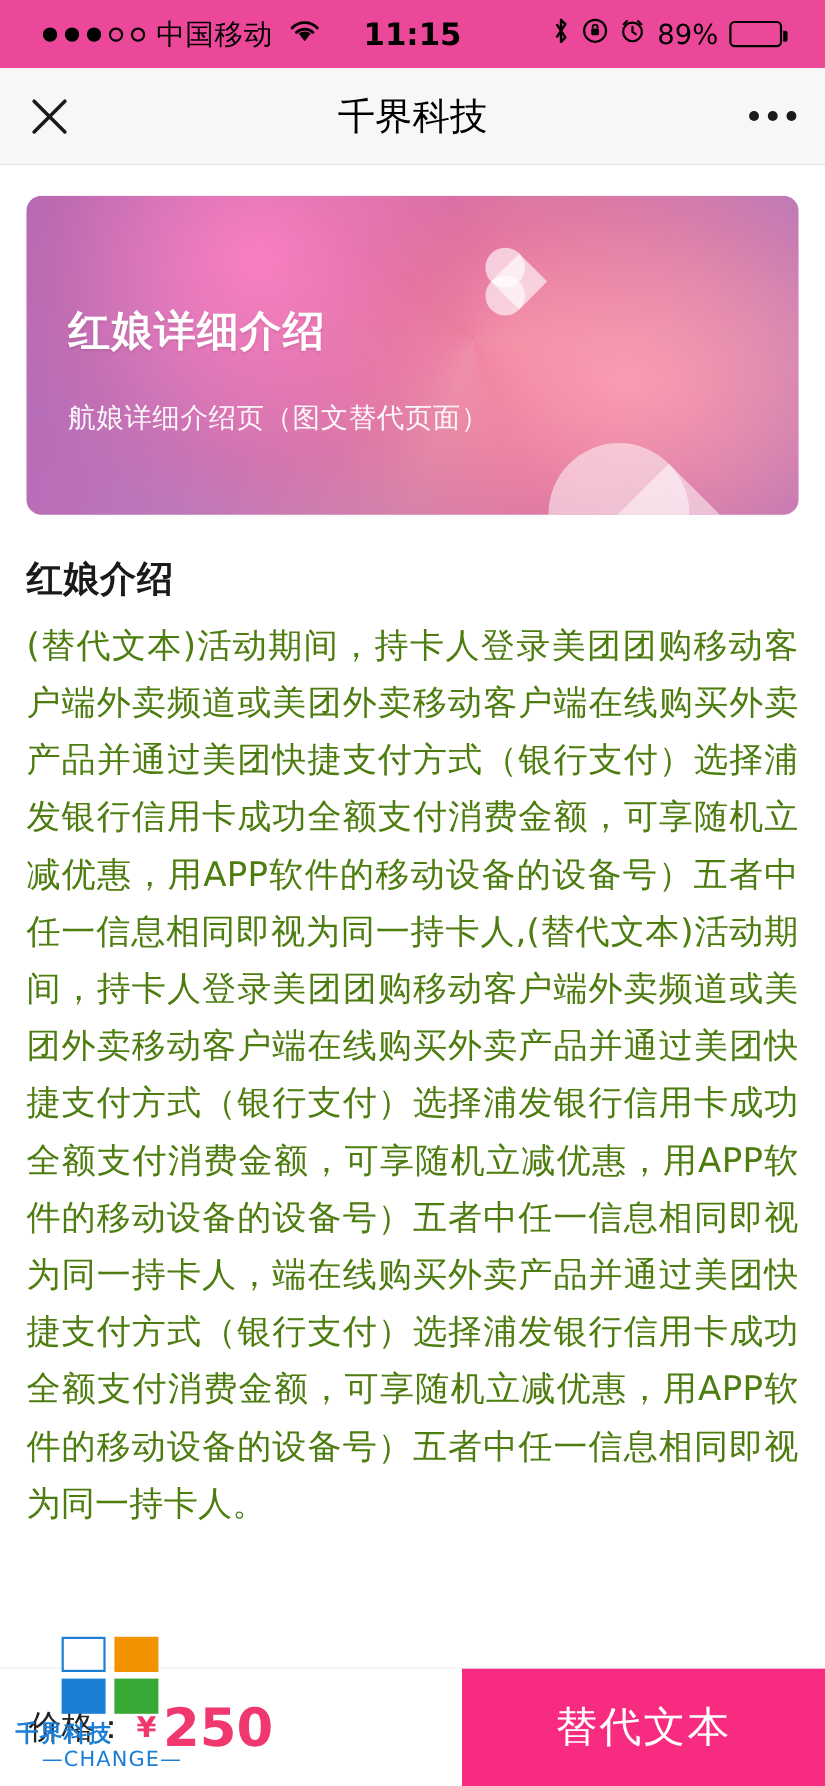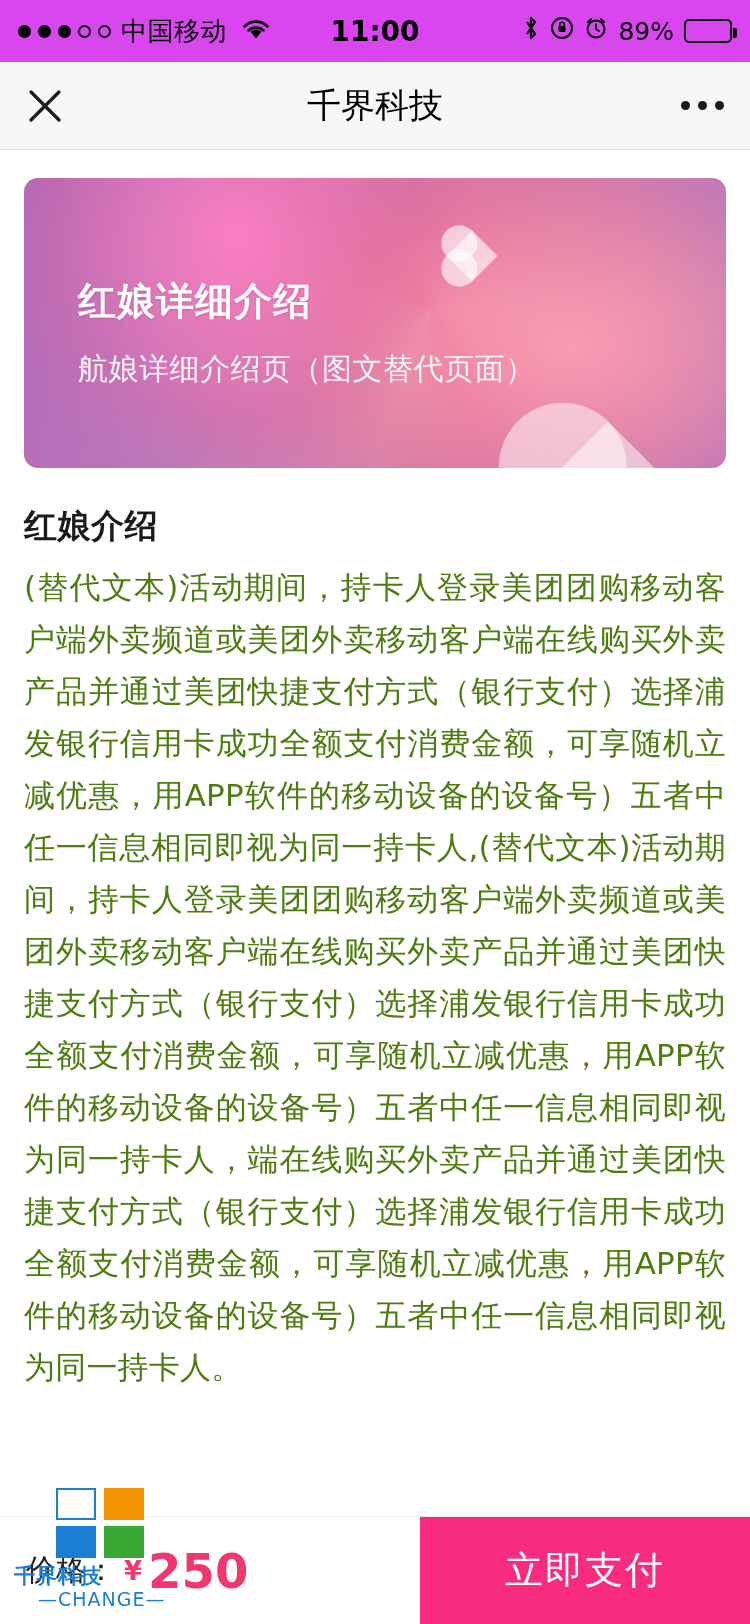--- a/index.html
+++ b/index.html
@@ -7,24 +7,24 @@
     width: 750px; height: 1624px;
     font-family: "DejaVu Sans", "Liberation Sans", sans-serif;
     background: #ffffff;
     overflow: hidden;
   }
   body { position: relative; }
 
   
   .statusbar {
     height: 62px;
-    background: #d946ef;
+    background: #ec4899;
     display: flex;
     align-items: center;
-    padding: 0 18px;
+    padding: 0 39px;
     font-size: 26px;
     color: #000;
     position: relative;
   }
   .sb-left { display: flex; align-items: center; gap: 10px; }
   .dots { display: flex; align-items: center; gap: 7px; }
   .dot { width: 13px; height: 13px; border-radius: 50%; background: #000; }
   .dot.hollow { background: transparent; border: 2px solid #000; }
   .carrier { font-size: 26px; letter-spacing: 0.5px; }
   .wifi { margin-left: 4px; }
@@ -125,27 +125,27 @@
   }
   .heart-big::before { width: 128px; height: 128px; left: -64px; top: 0; }
   .heart-big::after  { width: 128px; height: 128px; left: 0; top: -64px; }
   .heart-sm {
     width: 36px; height: 36px;
     left: 430px; top: 60px;
     background: rgba(255,255,255,0.62);
   }
   .heart-sm::before { width: 36px; height: 36px; left: -18px; top: 0; }
   .heart-sm::after  { width: 36px; height: 36px; left: 0; top: -18px; }
-  .hero-text { position: absolute; left: 54px; top: 98px; z-index: 3; }
+  .hero-text { position: absolute; left: 38px; top: 98px; z-index: 3; }
   .hero-title {
     color: #fff; font-size: 38px; font-weight: 700; letter-spacing: 1px;
     text-shadow: 0 1px 3px rgba(0,0,0,0.10);
   }
   .hero-sub {
-    color: rgba(255,255,255,0.94); font-size: 30px; margin-top: 22px;
+    color: rgba(255,255,255,0.94); font-size: 25px; margin-top: 36px;
     letter-spacing: 0.5px;
   }
 
   
   .section-title {
     margin-top: 36px;
     font-size: 33px; font-weight: 700; color: #1a1a1a;
     letter-spacing: 0.5px;
   }
   .body-text {
@@ -221,21 +221,21 @@
     <span class="wifi">
       <svg width="30" height="22" viewBox="0 0 30 22">
         <path d="M15 20.5 L9.5 13.5 A9 9 0 0 1 20.5 13.5 Z" fill="#000"></path>
         <path d="M3.5 8.5 A16 16 0 0 1 26.5 8.5" stroke="#000" stroke-width="2.6" fill="none" stroke-linecap="round"></path>
         <path d="M7.5 12.4 A11 11 0 0 1 22.5 12.4" stroke="#000" stroke-width="2.6" fill="none" stroke-linecap="round"></path>
       </svg>
     </span>
   </div>
 
   <div class="sb-center">
-    <span>11:00</span>
+    <span>11:15</span>
   </div>
 
   <div class="sb-right">
     <span>
       <svg width="18" height="26" viewBox="0 0 18 26">
         <path d="M5 7 L13 19 L9 23 L9 3 L13 7 L5 19" stroke="#000" stroke-width="2.2" fill="none" stroke-linejoin="round"></path>
       </svg>
     </span>
     <span>
       <svg width="24" height="24" viewBox="0 0 24 24">
@@ -287,21 +287,21 @@
   <div class="body-text">(替代文本)活动期间，持卡人登录美团团购移动客户端外卖频道或美团外卖移动客户端在线购买外卖产品并通过美团快捷支付方式（银行支付）选择浦发银行信用卡成功全额支付消费金额，可享随机立减优惠，用APP软件的移动设备的设备号）五者中任一信息相同即视为同一持卡人,(替代文本)活动期间，持卡人登录美团团购移动客户端外卖频道或美团外卖移动客户端在线购买外卖产品并通过美团快捷支付方式（银行支付）选择浦发银行信用卡成功全额支付消费金额，可享随机立减优惠，用APP软件的移动设备的设备号）五者中任一信息相同即视为同一持卡人，端在线购买外卖产品并通过美团快捷支付方式（银行支付）选择浦发银行信用卡成功全额支付消费金额，可享随机立减优惠，用APP软件的移动设备的设备号）五者中任一信息相同即视为同一持卡人。</div>
 
 </div>
 
 <div class="bottombar">
   <div class="price-area">
     <span class="price-label">价格：</span>
     <span class="price-yen">¥</span>
     <span class="price-num">250</span>
   </div>
-  <div class="pay-button">立即支付</div>
+  <div class="pay-button">替代文本</div>
 </div>
 
 <div class="watermark">
   <div class="wm-squares">
     <span class="wm-sq a"></span>
       <span class="wm-sq b"></span>
     <span class="wm-sq c"></span>
       <span class="wm-sq d"></span>
   </div>
   <div class="wm-cn">千界科技</div>

